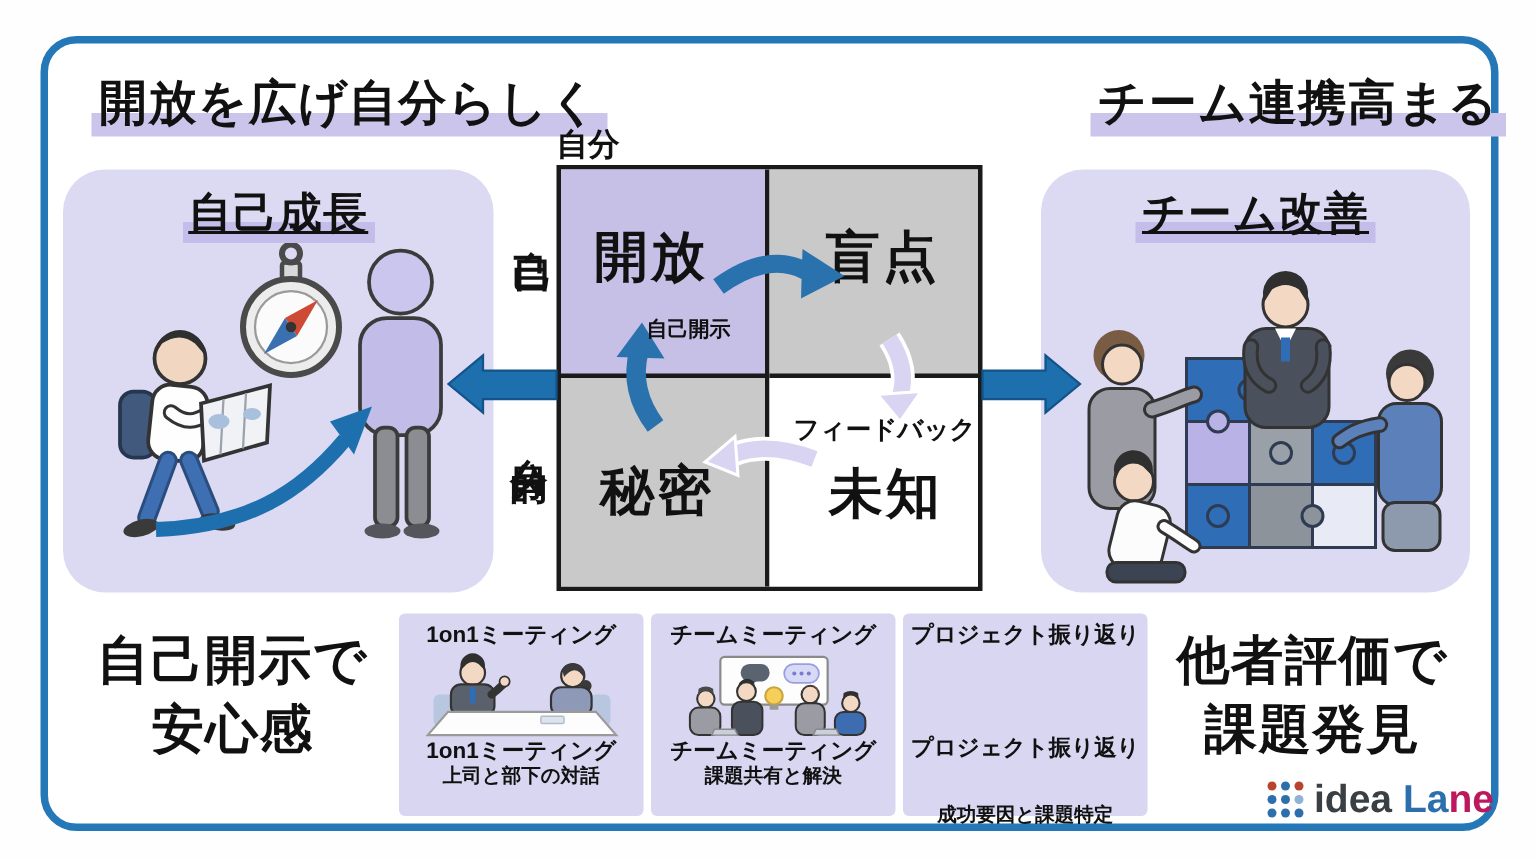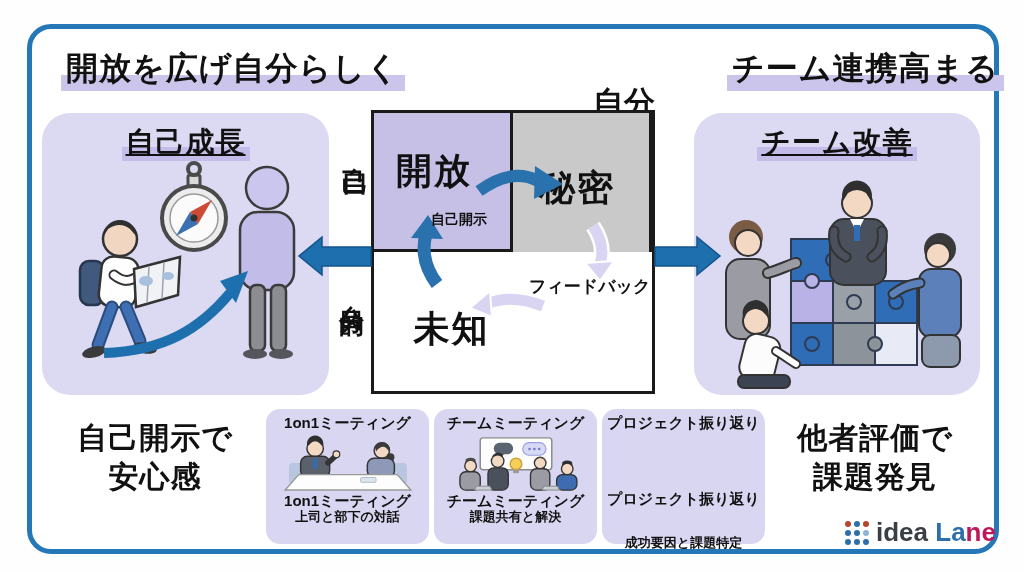--- a/index.html
+++ b/index.html
@@ -25,36 +25,36 @@
           display:grid;grid-template-columns:1fr 1fr;grid-template-rows:1fr 1fr;box-sizing:border-box;z-index:3;}
   .q{display:flex;align-items:center;justify-content:center;font-size:36px;font-weight:900;letter-spacing:2px;box-sizing:border-box;}
   .q-open{background:#c6c0e6;border-right:3px solid #1a1a1a;border-bottom:3px solid #1a1a1a;}
   .q-blind{background:#c9c9c9;border-bottom:3px solid #1a1a1a;}
   .q-hidden{background:#c9c9c9;border-right:3px solid #1a1a1a;}
   .q-unknown{background:#fff;}
   .q-open .qlabel{transform:translate(-8px,-10px);font-family:Liberation Serif, serif;}
   .q-blind .qlabel{transform:translate(6px,-10px);}
   .q-hidden .qlabel{transform:translate(-4px,6px);}
   .q-unknown .qlabel{transform:translate(8px,8px);}
-  #axis-top{left:371px;top:82px;width:284px;text-align:right;font-size:31px;font-weight:900;z-index:3;}
+  #axis-top{left:371px;top:82px;width:284px;text-align:left;font-size:21px;font-weight:900;z-index:3;}
   .v-axis{writing-mode:vertical-rl;text-orientation:upright;font-weight:900;z-index:3;letter-spacing:3px;}
   #axis-left-upper{left:337px;top:146px;font-size:27px;}
   #axis-left-lower{left:336px;top:286px;font-size:25px;}
   #label-self-disclosure{left:431px;top:211px;font-size:14px;font-weight:800;z-index:6;white-space:nowrap;}
   #label-feedback{left:529px;top:275px;font-size:17px;font-weight:800;z-index:6;white-space:nowrap;}
   #center-badge{left:458px;top:234px;background:#fff;border:3px solid #111;border-radius:10px;
                 padding:3px 10px 5px 10px;font-size:22px;font-weight:900;z-index:7;white-space:nowrap;}
   
   #arrows{left:0;top:0;width:1024px;height:572px;z-index:5;pointer-events:none;}
   
-  .big-note{width:240px;text-align:center;font-size:30px;font-weight:900;line-height:1.3;letter-spacing:1px;}
+  .big-note{width:240px;text-align:center;font-size:35px;font-weight:900;line-height:1.3;letter-spacing:1px;}
   #note-left{left:35px;top:418px;}
   #note-right{left:755px;top:418px;}
   
-  .card{top:409px;width:163px;height:135px;background:#d9d6f1;border-radius:14px;z-index:2;
+  .card{top:409px;width:163px;height:135px;background:#d9d6f1;border-radius:4px;z-index:2;
         display:flex;flex-direction:column;align-items:center;}
   #card-0{left:266px;} #card-1{left:434px;} #card-2{left:602px;gap:28px;}
   .card-title{font-size:15px;font-weight:800;margin-top:5px;white-space:nowrap;}
   .card-art{width:150px;height:58px;margin-top:1px;}
   .card-cap{font-size:15px;font-weight:800;line-height:1.15;white-space:nowrap;}
   .card-sub{font-size:13px;font-weight:700;line-height:1.2;white-space:nowrap;}
   
   #logo{left:845px;top:517px;display:flex;align-items:center;gap:7px;z-index:4;}
   #logo-dots{display:grid;grid-template-columns:repeat(3,6px);grid-auto-rows:6px;gap:3px;}
   #logo-dots i{width:6px;height:6px;border-radius:50%;display:block;}
@@ -193,20 +193,23 @@
     </div>
   </div>
 
   <div id="axis-top" class="abs">自分</div>
   <div id="axis-left-upper" class="abs v-axis">自己</div>
   <div id="axis-left-lower" class="abs v-axis">自分的</div>
 
   <div id="matrix" class="abs">
     <div class="q q-open">
       <span class="qlabel">開放</span>
+      </div>
+    <div class="q q-blind">
+      <span class="qlabel">盲点</span>
       </div>
     <div class="q q-hidden">
       <span class="qlabel">秘密</span>
       </div>
     <div class="q q-unknown">
       <span class="qlabel">未知</span>
       </div>
   </div>
 
   <div id="label-self-disclosure" class="abs">自己開示</div>

